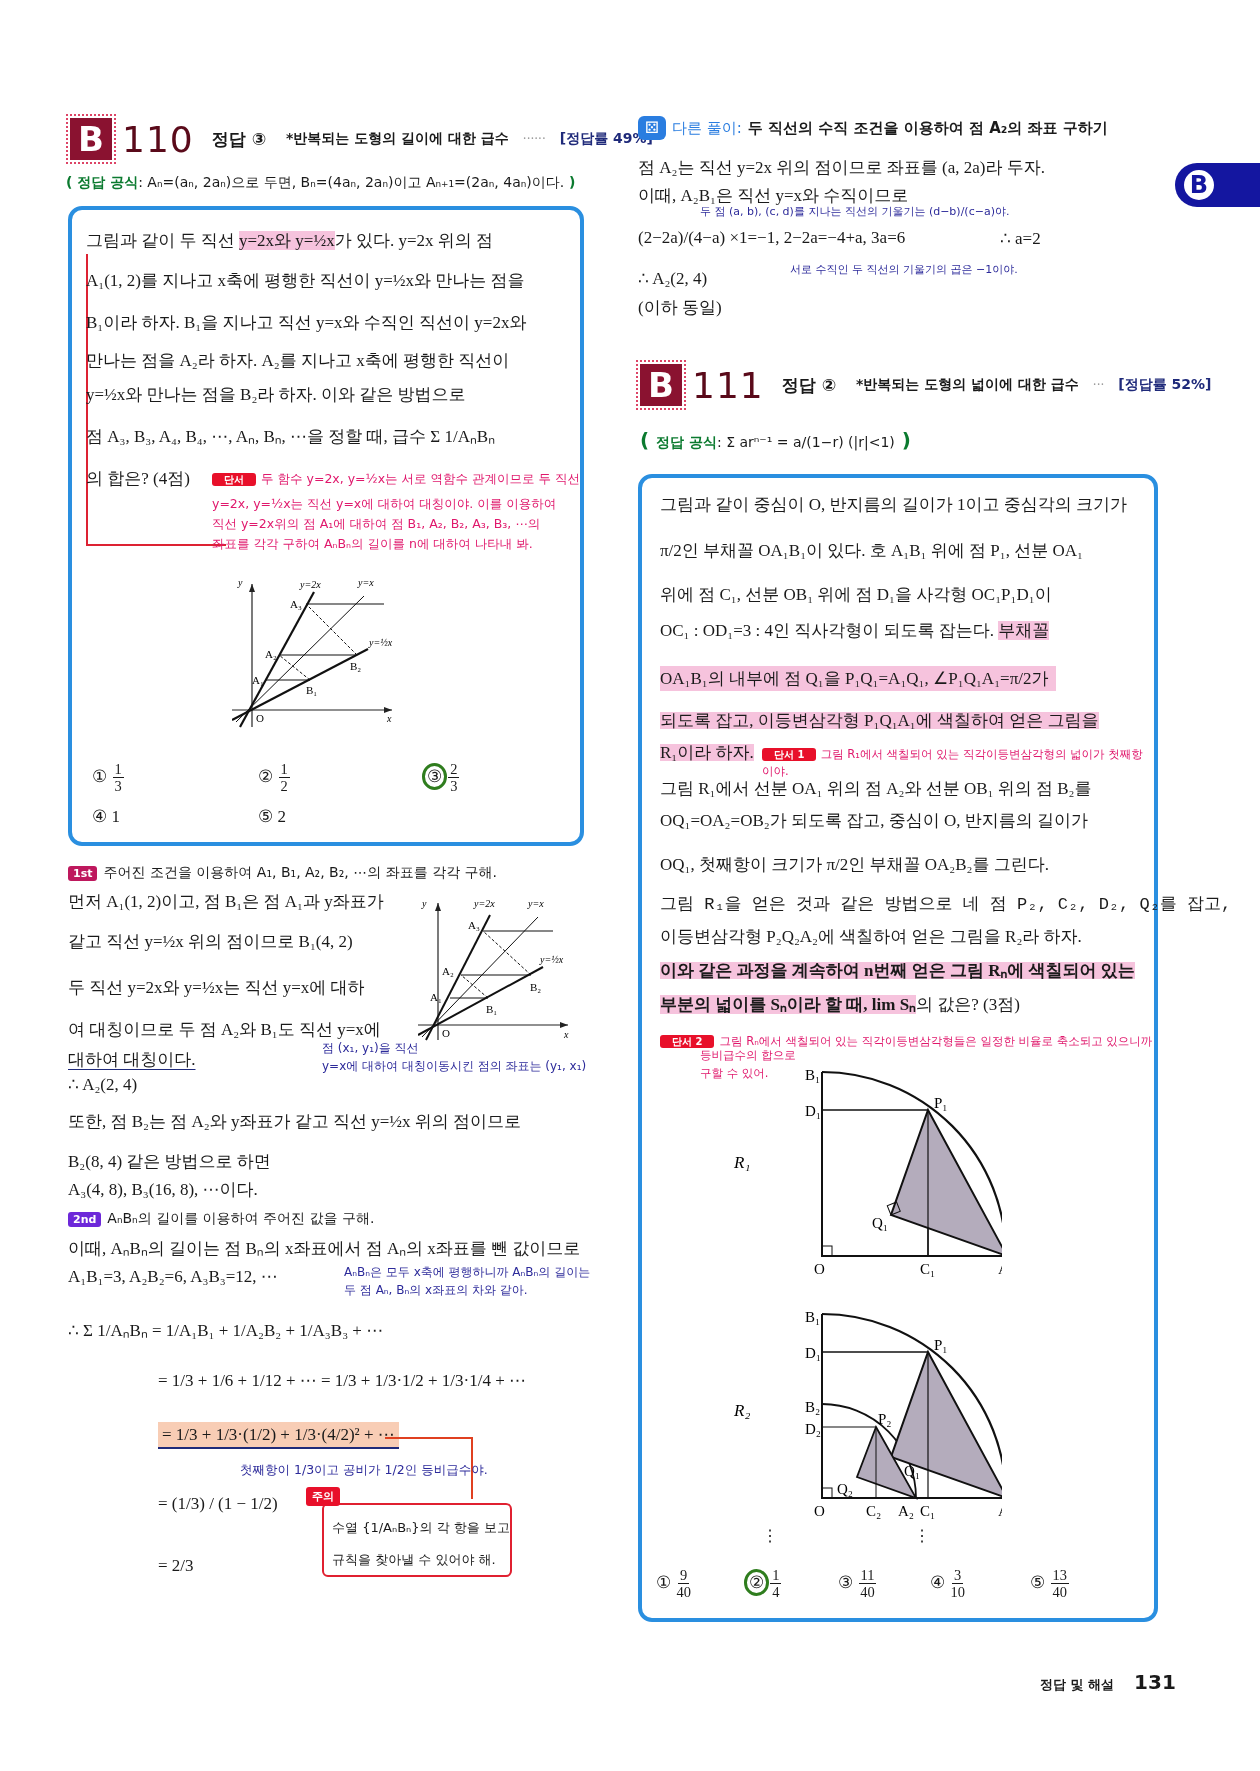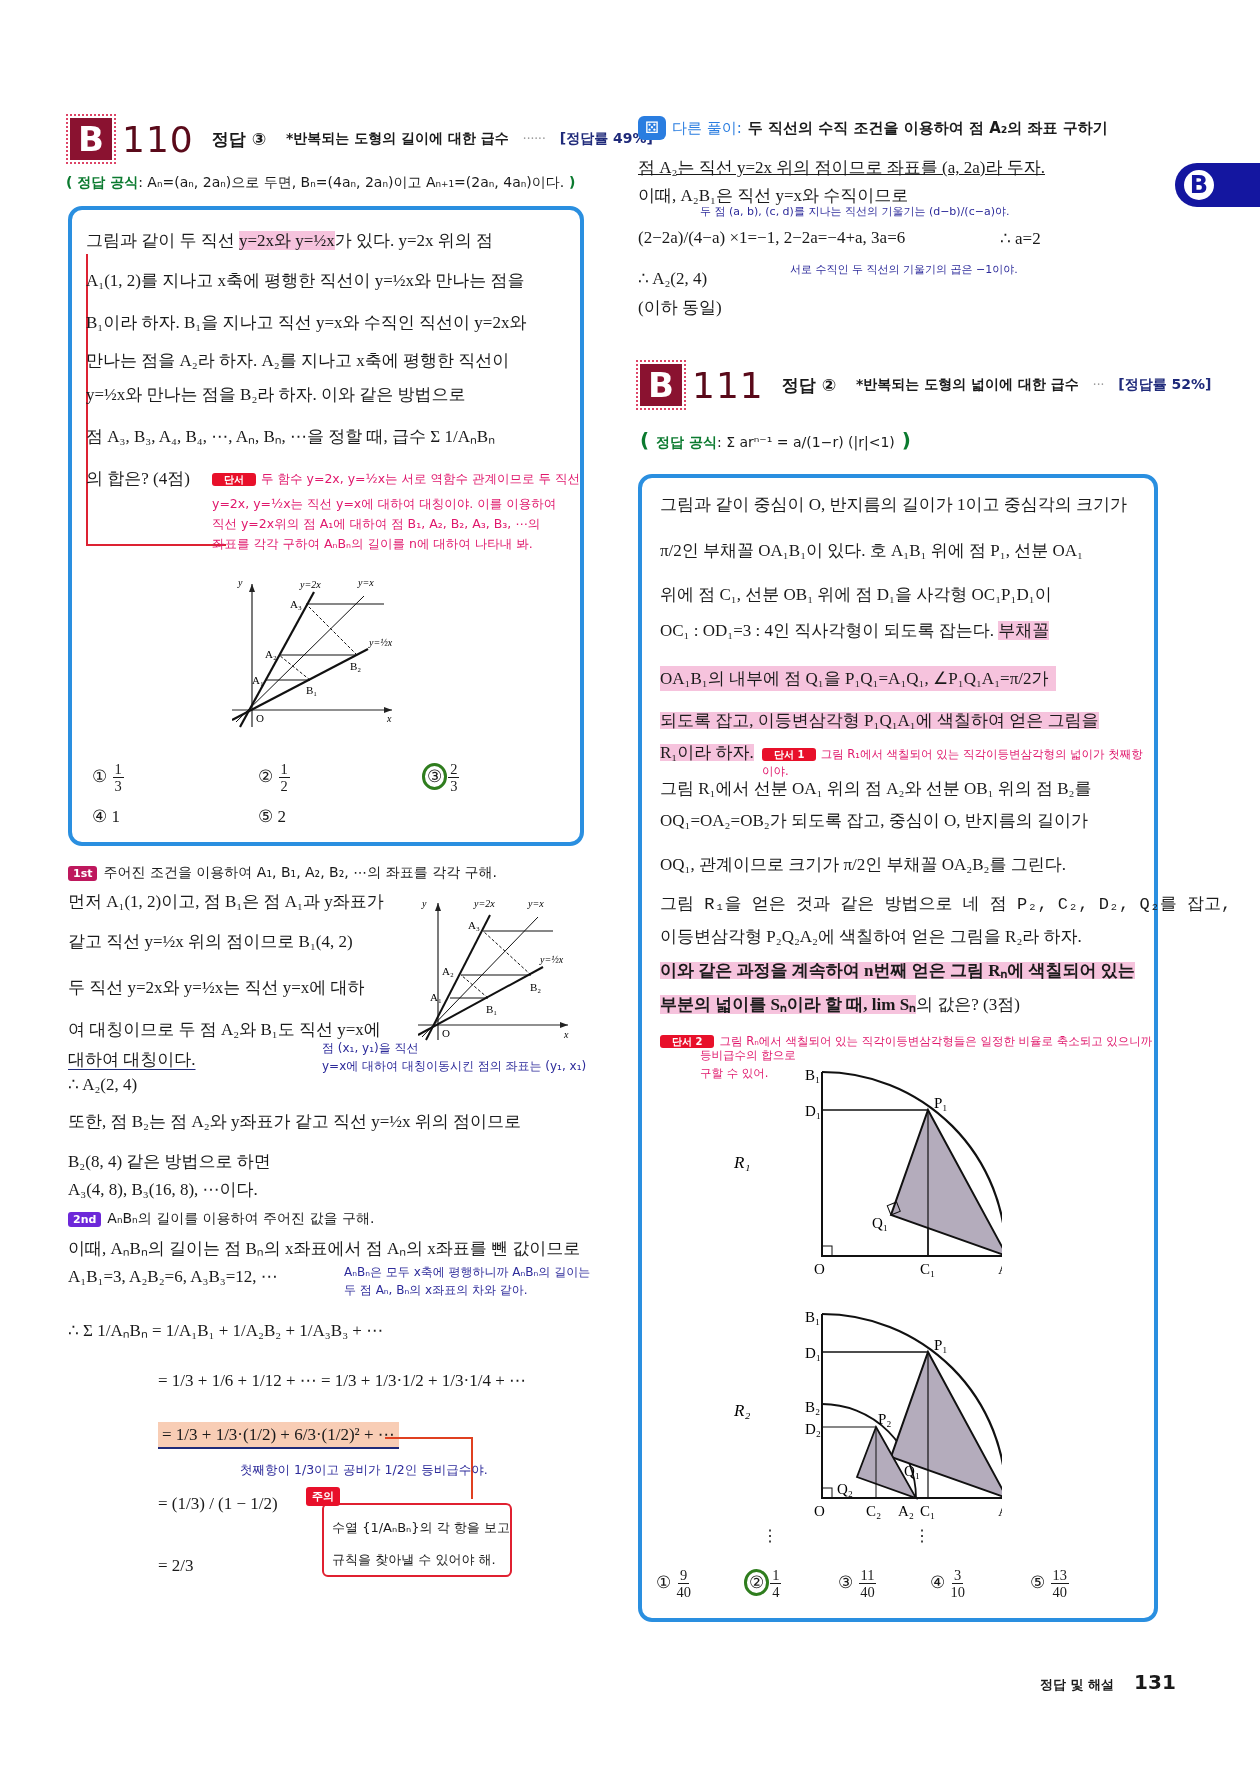--- a/index.html
+++ b/index.html
@@ -166,41 +166,41 @@
   <div class="abs" style="left:68px; top:1208px;">
     <span class="step-tag" style="background:#6d28d9;">2nd</span><span class="step-title">AₙBₙ의 길이를 이용하여 주어진 값을 구해.</span>
   </div>
   <div class="pline" style="left:68px; top:1236px;">이때, AₙBₙ의 길이는 점 Bₙ의 x좌표에서 점 Aₙ의 x좌표를 뺀 값이므로</div>
   <div class="pline" style="left:68px; top:1266px;">A₁B₁=3, A₂B₂=6, A₃B₃=12, ⋯</div>
   <div class="abs navy-note" style="left:344px; top:1264px;">AₙBₙ은 모두 x축에 평행하니까 AₙBₙ의 길이는</div>
   <div class="abs navy-note" style="left:344px; top:1282px;">두 점 Aₙ, Bₙ의 x좌표의 차와 같아.</div>
 
   <div class="pline" style="left:68px; top:1318px;">∴ Σ 1/AₙBₙ = 1/A₁B₁ + 1/A₂B₂ + 1/A₃B₃ + ⋯</div>
   <div class="pline" style="left:158px; top:1370px;">= 1/3 + 1/6 + 1/12 + ⋯ = 1/3 + 1/3·1/2 + 1/3·1/4 + ⋯</div>
-  <div class="pline" style="left:158px; top:1422px; background:#f8cdb5; padding:2px 4px; border-bottom:2px solid #1f2a7a;">= 1/3 + 1/3·(1/2) + 6/3·(1/2)² + ⋯</div>
+  <div class="pline" style="left:158px; top:1422px; background:#f8cdb5; padding:2px 4px; border-bottom:2px solid #1f2a7a;">= 1/3 + 1/3·(1/2) + 1/3·(4/2)² + ⋯</div>
   <div class="abs" style="left:385px; top:1437px; width:88px; height:2px; background:#e04020;"></div>
   <div class="abs" style="left:471px; top:1437px; width:2px; height:62px; background:#e04020;"></div>
   <div class="abs navy-note" style="left:240px; top:1462px; font-size:12.5px;">첫째항이 1/3이고 공비가 1/2인 등비급수야.</div>
   <div class="pline" style="left:158px; top:1494px;">= (1/3) / (1 − 1/2)</div>
   <div class="pline" style="left:158px; top:1556px;">= 2/3</div>
 
   <div class="abs" style="left:322px; top:1503px; width:190px; height:74px; border:2px solid #e02030; border-radius:6px; background:#fff;">
     <span class="abs tag-red" style="left:-18px; top:-18px; font-size:11px; padding:2px 6px;">주의</span>
     <div class="abs sans" style="left:8px; top:14px; font-size:13px;">수열 {1/AₙBₙ}의 각 항을 보고</div>
     <div class="abs sans" style="left:8px; top:46px; font-size:13px;">규칙을 찾아낼 수 있어야 해.</div>
   </div>
 </div>
 
 <div class="abs" style="left:638px; top:116px; display:flex; align-items:center; gap:6px;">
   <span style="display:inline-block; width:28px; height:24px; background:#2a7de0; border-radius:6px; color:#fff; text-align:center; font-size:16px; line-height:24px;">⚄</span>
   <span class="sans" style="color:#2a7de0; font-size:15px;">다른 풀이:</span>
   <span class="sans" style="font-weight:bold; font-size:15px;">두 직선의 수직 조건을 이용하여 점 A₂의 좌표 구하기</span>
 </div>
 <div class="sol serif">
-  <div class="pline" style="left:638px; top:156px;text-decoration:underline;">점 A₂는 직선 y=2x 위의 점이므로 좌표를 (a, 2a)라 두자.</div>
+  <div class="pline" style="left:638px; top:156px;">점 A₂는 직선 y=2x 위의 점이므로 좌표를 (a, 2a)라 두자.</div>
   <div class="pline" style="left:638px; top:184px;">이때, A₂B₁은 직선 y=x와 수직이므로</div>
   <div class="abs navy-note" style="left:700px; top:204px; font-size:11px;">두 점 (a, b), (c, d)를 지나는 직선의 기울기는 (d−b)/(c−a)야.</div>
   <div class="pline" style="left:638px; top:228px;">(2−2a)/(4−a) ×1=−1, 2−2a=−4+a, 3a=6</div>
   <div class="pline" style="left:1000px; top:228px;">∴ a=2</div>
   <div class="abs navy-note" style="left:790px; top:262px; font-size:11px;">서로 수직인 두 직선의 기울기의 곱은 −1이야.</div>
   <div class="pline" style="left:638px; top:268px;">∴ A₂(2, 4)</div>
   <div class="pline" style="left:638px; top:296px;">(이하 동일)</div>
 </div>
 
 <div class="abs qhead" style="left:640px; top:364px;">
@@ -220,21 +220,21 @@
     <div class="pline" style="left:18px; top:18px;">그림과 같이 중심이 O, 반지름의 길이가 1이고 중심각의 크기가</div>
     <div class="pline" style="left:18px; top:64px;">π/2인 부채꼴 OA₁B₁이 있다. 호 A₁B₁ 위에 점 P₁, 선분 OA₁</div>
     <div class="pline" style="left:18px; top:108px;">위에 점 C₁, 선분 OB₁ 위에 점 D₁을 사각형 OC₁P₁D₁이</div>
     <div class="pline" style="left:18px; top:144px;"><span>OC₁ : OD₁=3 : 4인 직사각형이 되도록 잡는다. </span><span class="hl-pink">부채꼴</span></div>
     <div class="pline hl-pink" style="left:18px; top:188px; padding:4px 8px 4px 0;">OA₁B₁의 내부에 점 Q₁을 P₁Q₁=A₁Q₁, ∠P₁Q₁A₁=π/2가</div>
     <div class="pline hl-pink" style="left:18px; top:234px;">되도록 잡고, 이등변삼각형 P₁Q₁A₁에 색칠하여 얻은 그림을</div>
     <div class="pline hl-pink" style="left:18px; top:266px;">R₁이라 하자.</div>
     <div class="abs" style="left:120px; top:266px;"><span class="tag-red">단서 1</span> <span class="pink-note" style="font-size:11.5px;">그림 R₁에서 색칠되어 있는 직각이등변삼각형의 넓이가 첫째항이야.</span></div>
     <div class="pline" style="left:18px; top:302px;">그림 R₁에서 선분 OA₁ 위의 점 A₂와 선분 OB₁ 위의 점 B₂를</div>
     <div class="pline" style="left:18px; top:334px;">OQ₁=OA₂=OB₂가 되도록 잡고, 중심이 O, 반지름의 길이가</div>
-    <div class="pline" style="left:18px; top:378px;">OQ₁, 관계이므로 크기가 π/2인 부채꼴 OA₂B₂를 그린다.</div>
+    <div class="pline" style="left:18px; top:378px;">OQ₁, 첫째항이 크기가 π/2인 부채꼴 OA₂B₂를 그린다.</div>
     <div class="pline" style="left:18px; top:418px;font-family:Liberation Mono, monospace;">그림 R₁을 얻은 것과 같은 방법으로 네 점 P₂, C₂, D₂, Q₂를 잡고,</div>
     <div class="pline" style="left:18px; top:450px;">이등변삼각형 P₂Q₂A₂에 색칠하여 얻은 그림을 R₂라 하자.</div>
     <div class="pline hl-pink" style="left:18px; top:484px; font-weight:bold;">이와 같은 과정을 계속하여 n번째 얻은 그림 Rₙ에 색칠되어 있는</div>
     <div class="pline" style="left:18px; top:518px;"><span class="hl-pink" style="font-weight:bold;">부분의 넓이를 Sₙ이라 할 때, lim Sₙ</span><span>의 값은? (3점)</span></div>
   </div>
   <div class="abs" style="left:18px; top:552px;"><span class="tag-red">단서 2</span> <span class="pink-note" style="font-size:11.5px;">그림 Rₙ에서 색칠되어 있는 직각이등변삼각형들은 일정한 비율로 축소되고 있으니까</span></div>
   <div class="abs pink-note" style="left:58px; top:570px; font-size:11.5px;">등비급수의 합으로</div>
   <div class="abs pink-note" style="left:58px; top:588px; font-size:11.5px;">구할 수 있어.</div>
 
   <svg class="abs" style="left:60px; top:580px;" width="300" height="230" viewBox="0 0 300 230">

